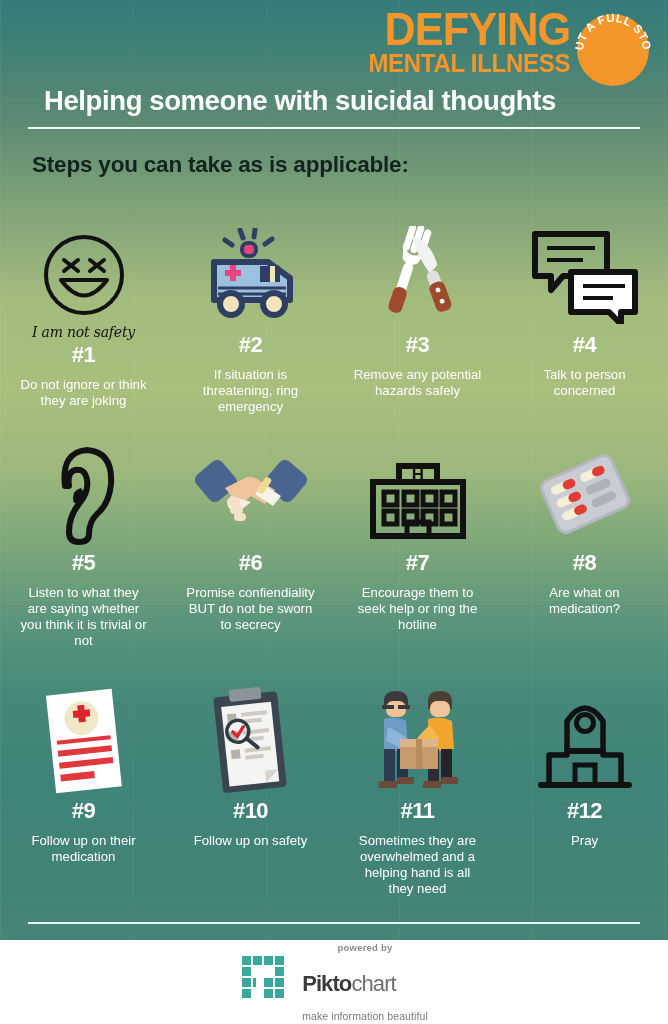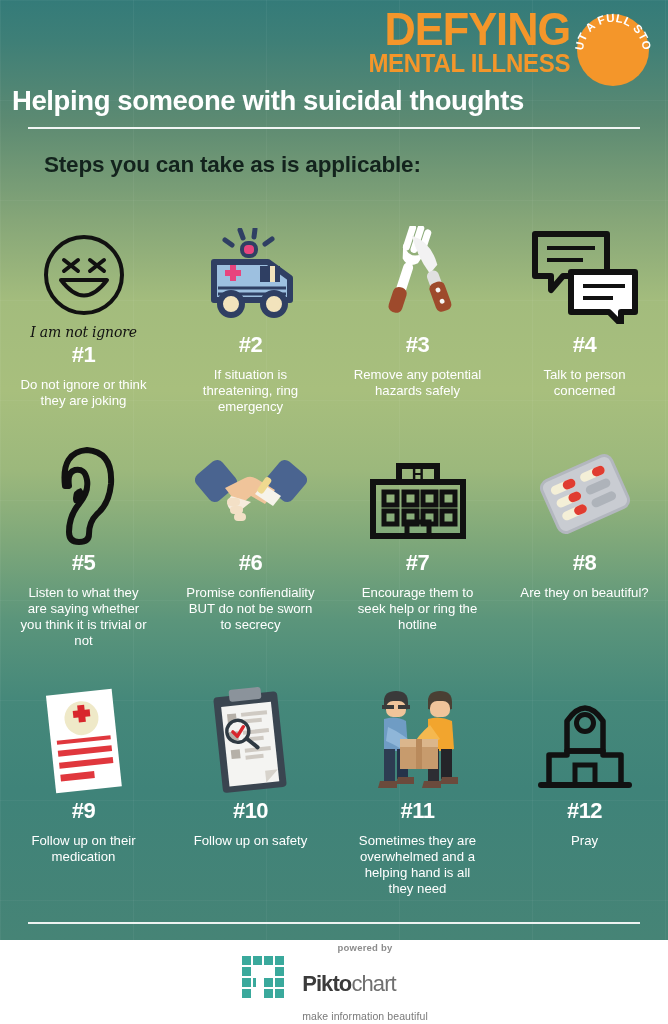--- a/index.html
+++ b/index.html
@@ -71,33 +71,33 @@
   }
   .badge{
     position:relative;
     width:78px;height:78px;
     margin-left:4px;margin-top:2px;
     flex:0 0 auto;
   }
   .badge svg{display:block;}
 
   .main-title{
-    position:absolute;left:12px;top:85px;
+    position:absolute;left:44px;top:85px;
     color:#ffffff;
     font-size:27.5px;
     font-weight:bold;
     letter-spacing:-.4px;
     white-space:nowrap;
   }
   .rule-top{
     position:absolute;left:28px;top:127px;
     width:612px;height:2px;background:#ffffff;opacity:.92;
   }
   .sub-title{
-    position:absolute;left:44px;top:152px;
+    position:absolute;left:32px;top:152px;
     color:#13231d;
     font-size:22.5px;
     font-weight:bold;
     letter-spacing:-.2px;
   }
   .cell{
     display:flex;flex-direction:column;align-items:center;
     padding:0 6px;box-sizing:border-box;
   }
   .icon-wrap{
@@ -202,21 +202,21 @@
 
         <div class="cell">
           <div class="icon-wrap">
             <svg width="96" height="86" viewBox="0 0 96 86">
               <circle cx="48" cy="42" r="38" fill="none" stroke="#111" stroke-width="4"></circle>
               <path d="M28 27 L42 38 M42 27 L28 38" stroke="#111" stroke-width="4" stroke-linecap="round" fill="none"></path>
               <path d="M54 27 L68 38 M68 27 L54 38" stroke="#111" stroke-width="4" stroke-linecap="round" fill="none"></path>
               <path d="M25 47 Q48 78 71 47 Z" fill="none" stroke="#111" stroke-width="4" stroke-linejoin="round"></path>
             </svg>
           </div>
-          <div class="joke-text">I am not ignore</div>
+          <div class="joke-text">I am not safety</div>
           <div class="num">#1</div>
           <div class="desc">Do not ignore or think they are joking</div>
         </div>
 
         <div class="cell">
           <div class="icon-wrap">
             <svg width="106" height="96" viewBox="0 0 106 96">
               <g stroke="#2f3f63" stroke-width="5" stroke-linecap="round">
                 <line x1="45" y1="10" x2="42" y2="2"></line>
                 <line x1="56" y1="9" x2="57" y2="1"></line>
@@ -365,21 +365,21 @@
                     <rect x="0" y="0" width="26" height="9" rx="4.5" fill="#aeb3ba"></rect>
                   </g>
                   <g transform="translate(54,54)">
                     <rect x="0" y="0" width="26" height="9" rx="4.5" fill="#aeb3ba"></rect>
                   </g>
                 </g>
               </g>
             </svg>
           </div>
           <div class="num">#8</div>
-          <div class="desc">Are they on beautiful?</div>
+          <div class="desc">Are what on medication?</div>
         </div>
 
       </div>
     </div>
 
     <div class="row-c">
       <div class="rowgrid">
 
         <div class="cell">
           <div class="icon-wrap">

